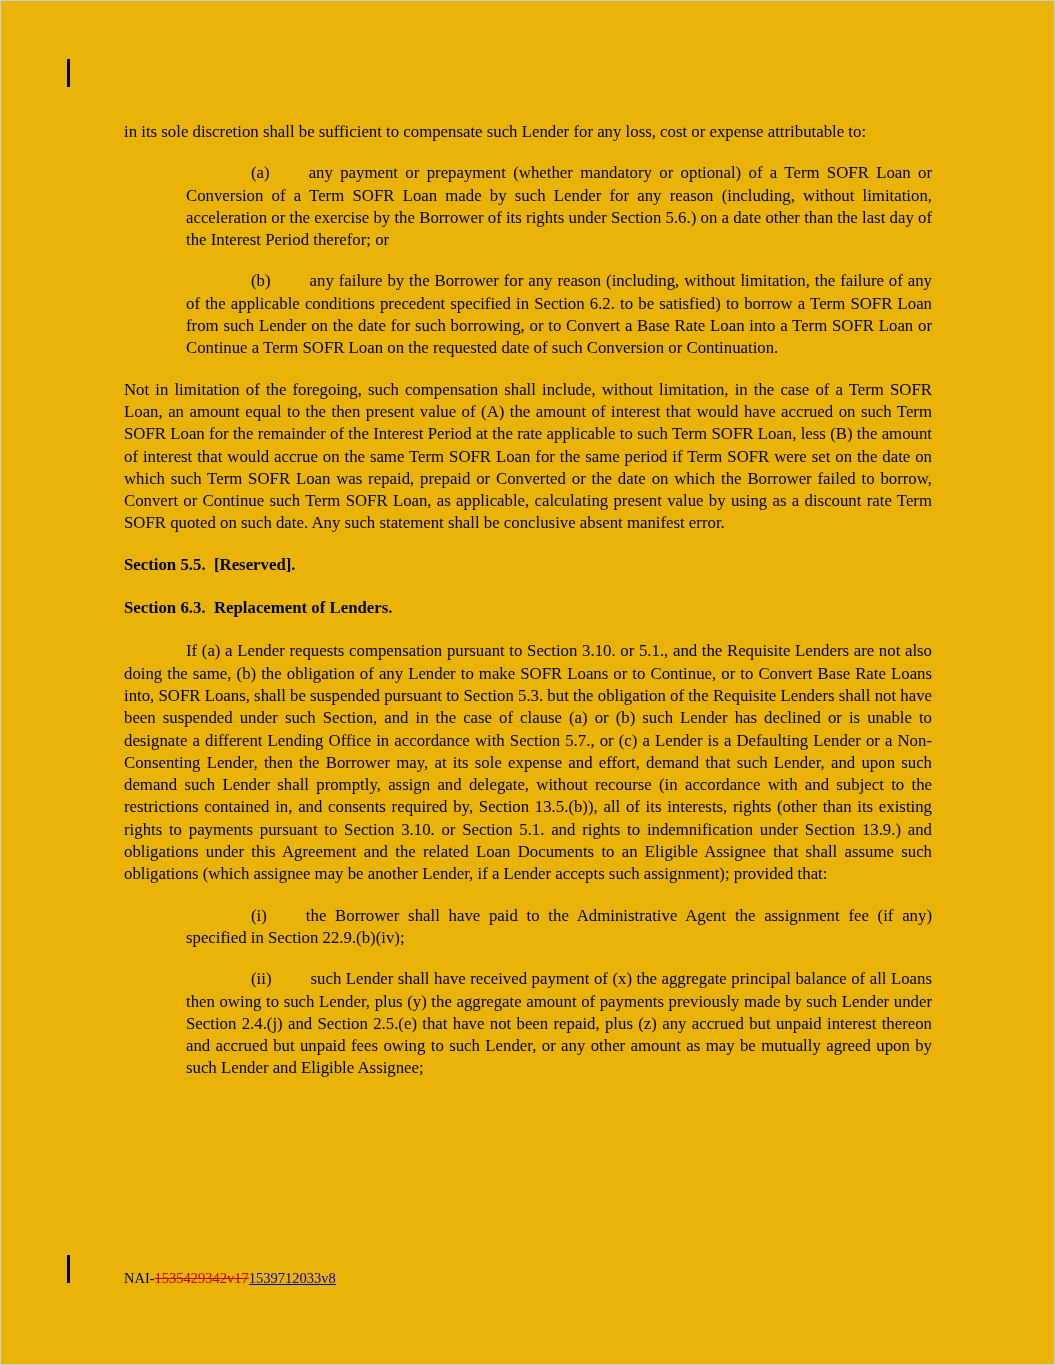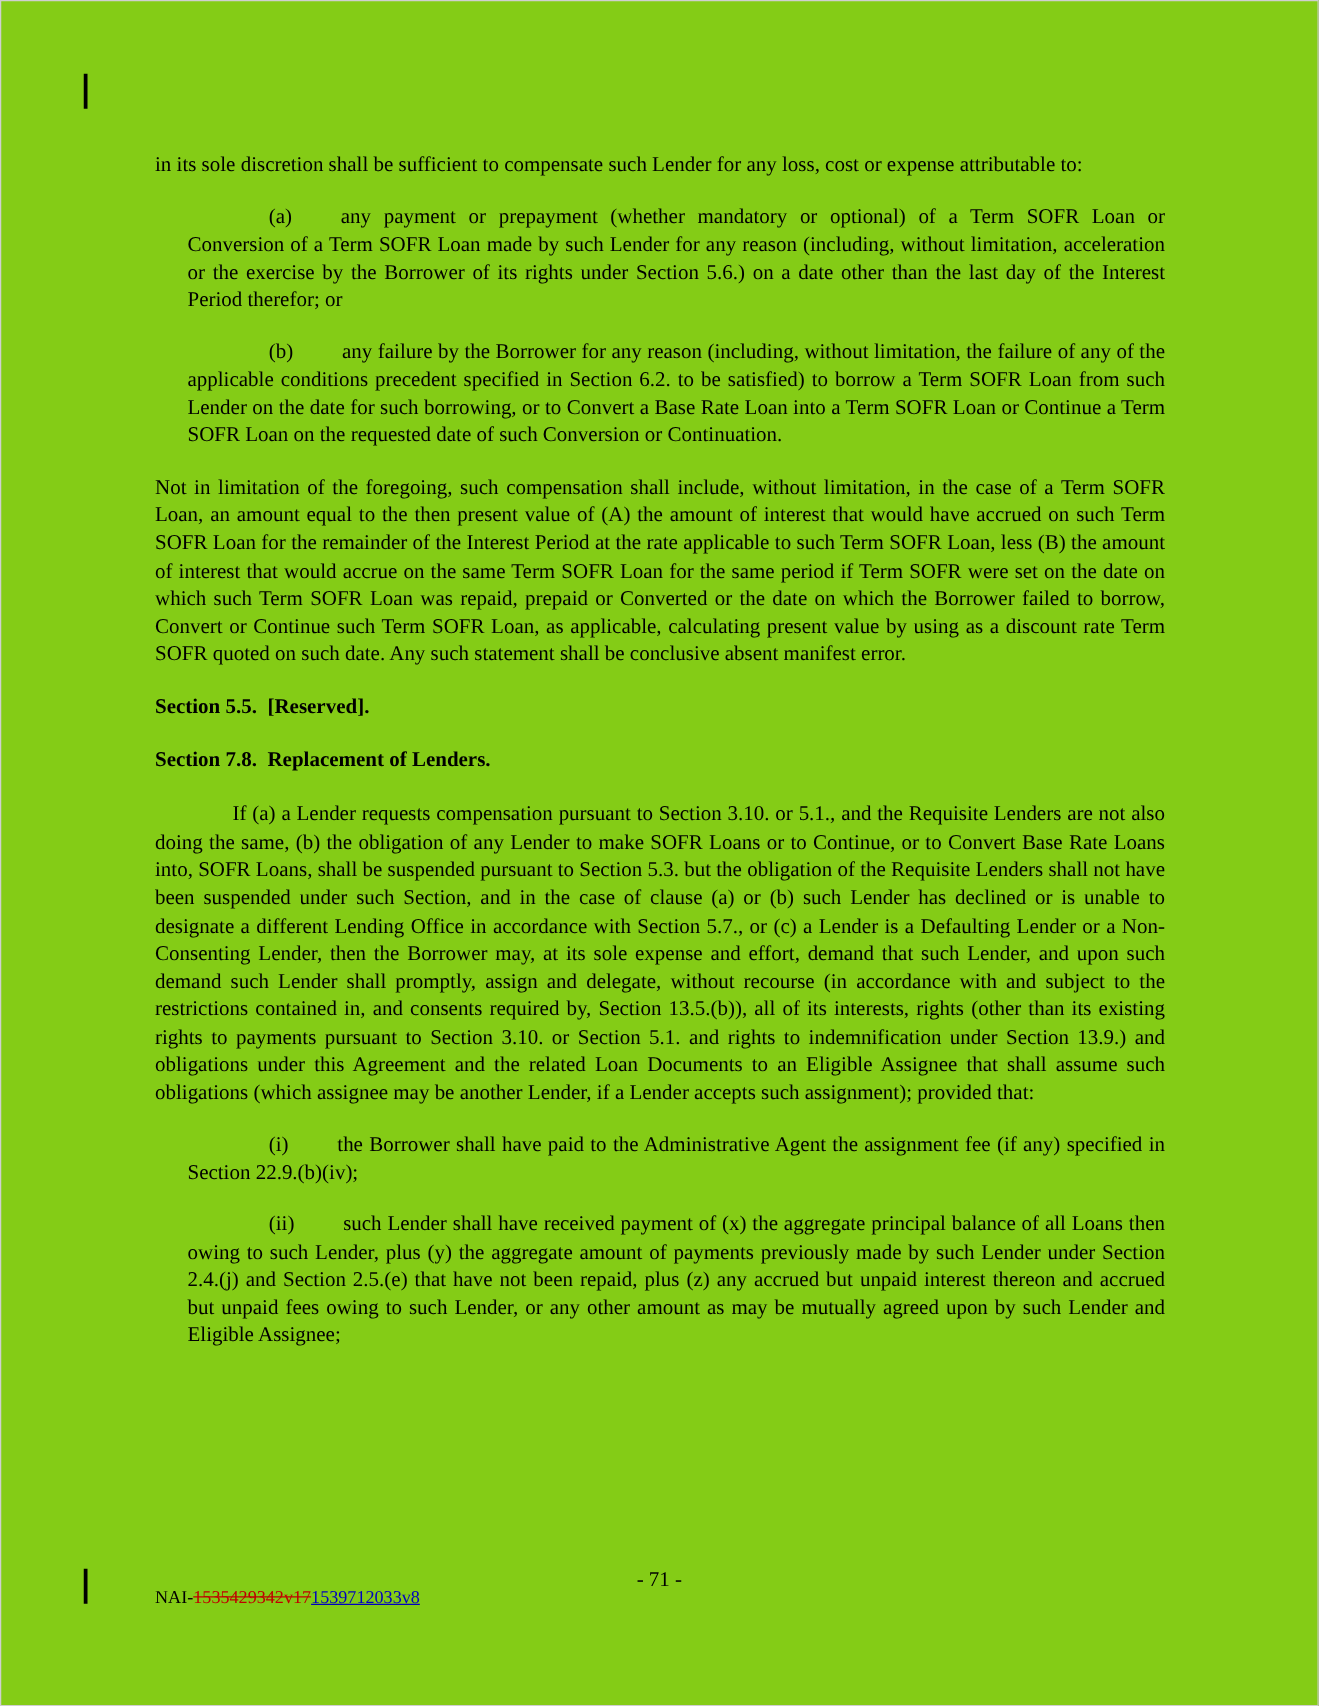--- a/index.html
+++ b/index.html
@@ -1,21 +1,21 @@
 <!DOCTYPE html>
 <html><head>
 <meta charset="utf-8">
 <style>
   * { margin: 0; padding: 0; box-sizing: border-box; }
   html, body { background: #9a9a9a; }
   .page {
     position: relative;
     width: 1055px;
     height: 1365px;
-    background: #84cc16;
+    background: #eab308;
     border: 1px solid #cfcfcf;
     font-family: "Liberation Serif", "DejaVu Serif", serif;
     font-size: 16.8px;
     color: #000000;
     overflow: hidden;
     margin: 0 auto;
   }
   .change-bar {
     position: absolute;
     left: 66px;
@@ -30,21 +30,21 @@
     top: 120px;
     width: 808px;
   }
   .para {
     text-align: justify;
     line-height: 22.3px;
     margin-bottom: 19px;
   }
   .first-indent { text-indent: 62px; }
   .sub-para {
-    margin-left: 26px;
+    margin-left: 62px;
     text-align: justify;
     line-height: 22.3px;
     margin-bottom: 19px;
     text-indent: 65px;
   }
   .sub-para .tab {
     display: inline-block;
     width: 39px;
   }
   .heading {
@@ -96,28 +96,27 @@
     <p class="para"><span>in its sole discretion shall be sufficient to compensate such Lender for any loss, cost or expense attributable to:</span></p>
 
     <p class="sub-para"><span>(a)</span><span class="tab"></span><span>any payment or prepayment (whether mandatory or optional) of a Term SOFR Loan or Conversion of a Term SOFR Loan made by such Lender for any reason (including, without limitation, acceleration or the exercise by the Borrower of its rights under Section 5.6.) on a date other than the last day of the Interest Period therefor; or</span></p>
 
     <p class="sub-para"><span>(b)</span><span class="tab"></span><span>any failure by the Borrower for any reason (including, without limitation, the failure of any of the applicable conditions precedent specified in Section 6.2. to be satisfied) to borrow a Term SOFR Loan from such Lender on the date for such borrowing, or to Convert a Base Rate Loan into a Term SOFR Loan or Continue a Term SOFR Loan on the requested date of such Conversion or Continuation.</span></p>
 
     <p class="para"><span>Not in limitation of the foregoing, such compensation shall include, without limitation, in the case of a Term SOFR Loan, an amount equal to the then present value of (A) the amount of interest that would have accrued on such Term SOFR Loan for the remainder of the Interest Period at the rate applicable to such Term SOFR Loan, less (B) the amount of interest that would accrue on the same Term SOFR Loan for the same period if Term SOFR were set on the date on which such Term SOFR Loan was repaid, prepaid or Converted or the date on which the Borrower failed to borrow, Convert or Continue such Term SOFR Loan, as applicable, calculating present value by using as a discount rate Term SOFR quoted on such date.  Any such statement shall be conclusive absent manifest error.</span></p>
 
     <p class="para heading">Section 5.5.  [Reserved].</p>
 
-    <p class="para heading">Section 7.8.  Replacement of Lenders.</p>
+    <p class="para heading">Section 6.3.  Replacement of Lenders.</p>
 
     <p class="para first-indent"><span>If (a) a Lender requests compensation pursuant to Section 3.10. or 5.1., and the Requisite Lenders are not also doing the same, (b) the obligation of any Lender to make SOFR Loans or to Continue, or to Convert Base Rate Loans into, SOFR Loans, shall be suspended pursuant to Section 5.3. but the obligation of the Requisite Lenders shall not have been suspended under such Section, and in the case of clause (a) or (b) such Lender has declined or is unable to designate a different Lending Office in accordance with Section 5.7., or (c) a Lender is a Defaulting Lender or a Non-Consenting Lender, then the Borrower may, at its sole expense and effort, demand that such Lender, and upon such demand such Lender shall promptly, assign and delegate, without recourse (in accordance with and subject to the restrictions contained in, and consents required by, Section 13.5.(b)), all of its interests, rights (other than its existing rights to payments pursuant to Section 3.10. or Section 5.1. and rights to indemnification under Section 13.9.) and obligations under this Agreement and the related Loan Documents to an Eligible Assignee that shall assume such obligations (which assignee may be another Lender, if a Lender accepts such assignment); provided that:</span></p>
 
     <p class="sub-para"><span>(i)</span><span class="tab"></span><span>the Borrower shall have paid to the Administrative Agent the assignment fee (if any) specified in Section 22.9.(b)(iv);</span></p>
 
     <p class="sub-para"><span>(ii)</span><span class="tab"></span><span>such Lender shall have received payment of (x) the aggregate principal balance of all Loans then owing to such Lender, plus (y) the aggregate amount of payments previously made by such Lender under Section 2.4.(j) and Section 2.5.(e) that have not been repaid, plus (z) any accrued but unpaid interest thereon and accrued but unpaid fees owing to such Lender, or any other amount as may be mutually agreed upon by such Lender and Eligible Assignee;</span></p>
 
   </div>
 
   <div class="footer">
-    <div class="page-number">- 71 -</div>
     <div class="footer-id"><span>NAI-</span><span class="deleted" id="doc-id-deleted" style="color: rgb(192, 0, 0);">1535429342v17</span><span class="inserted" id="doc-id-inserted" style="color: rgb(0, 0, 192);">1539712033v8</span></div>
   </div>
 
 </div>
 
 </body></html>

